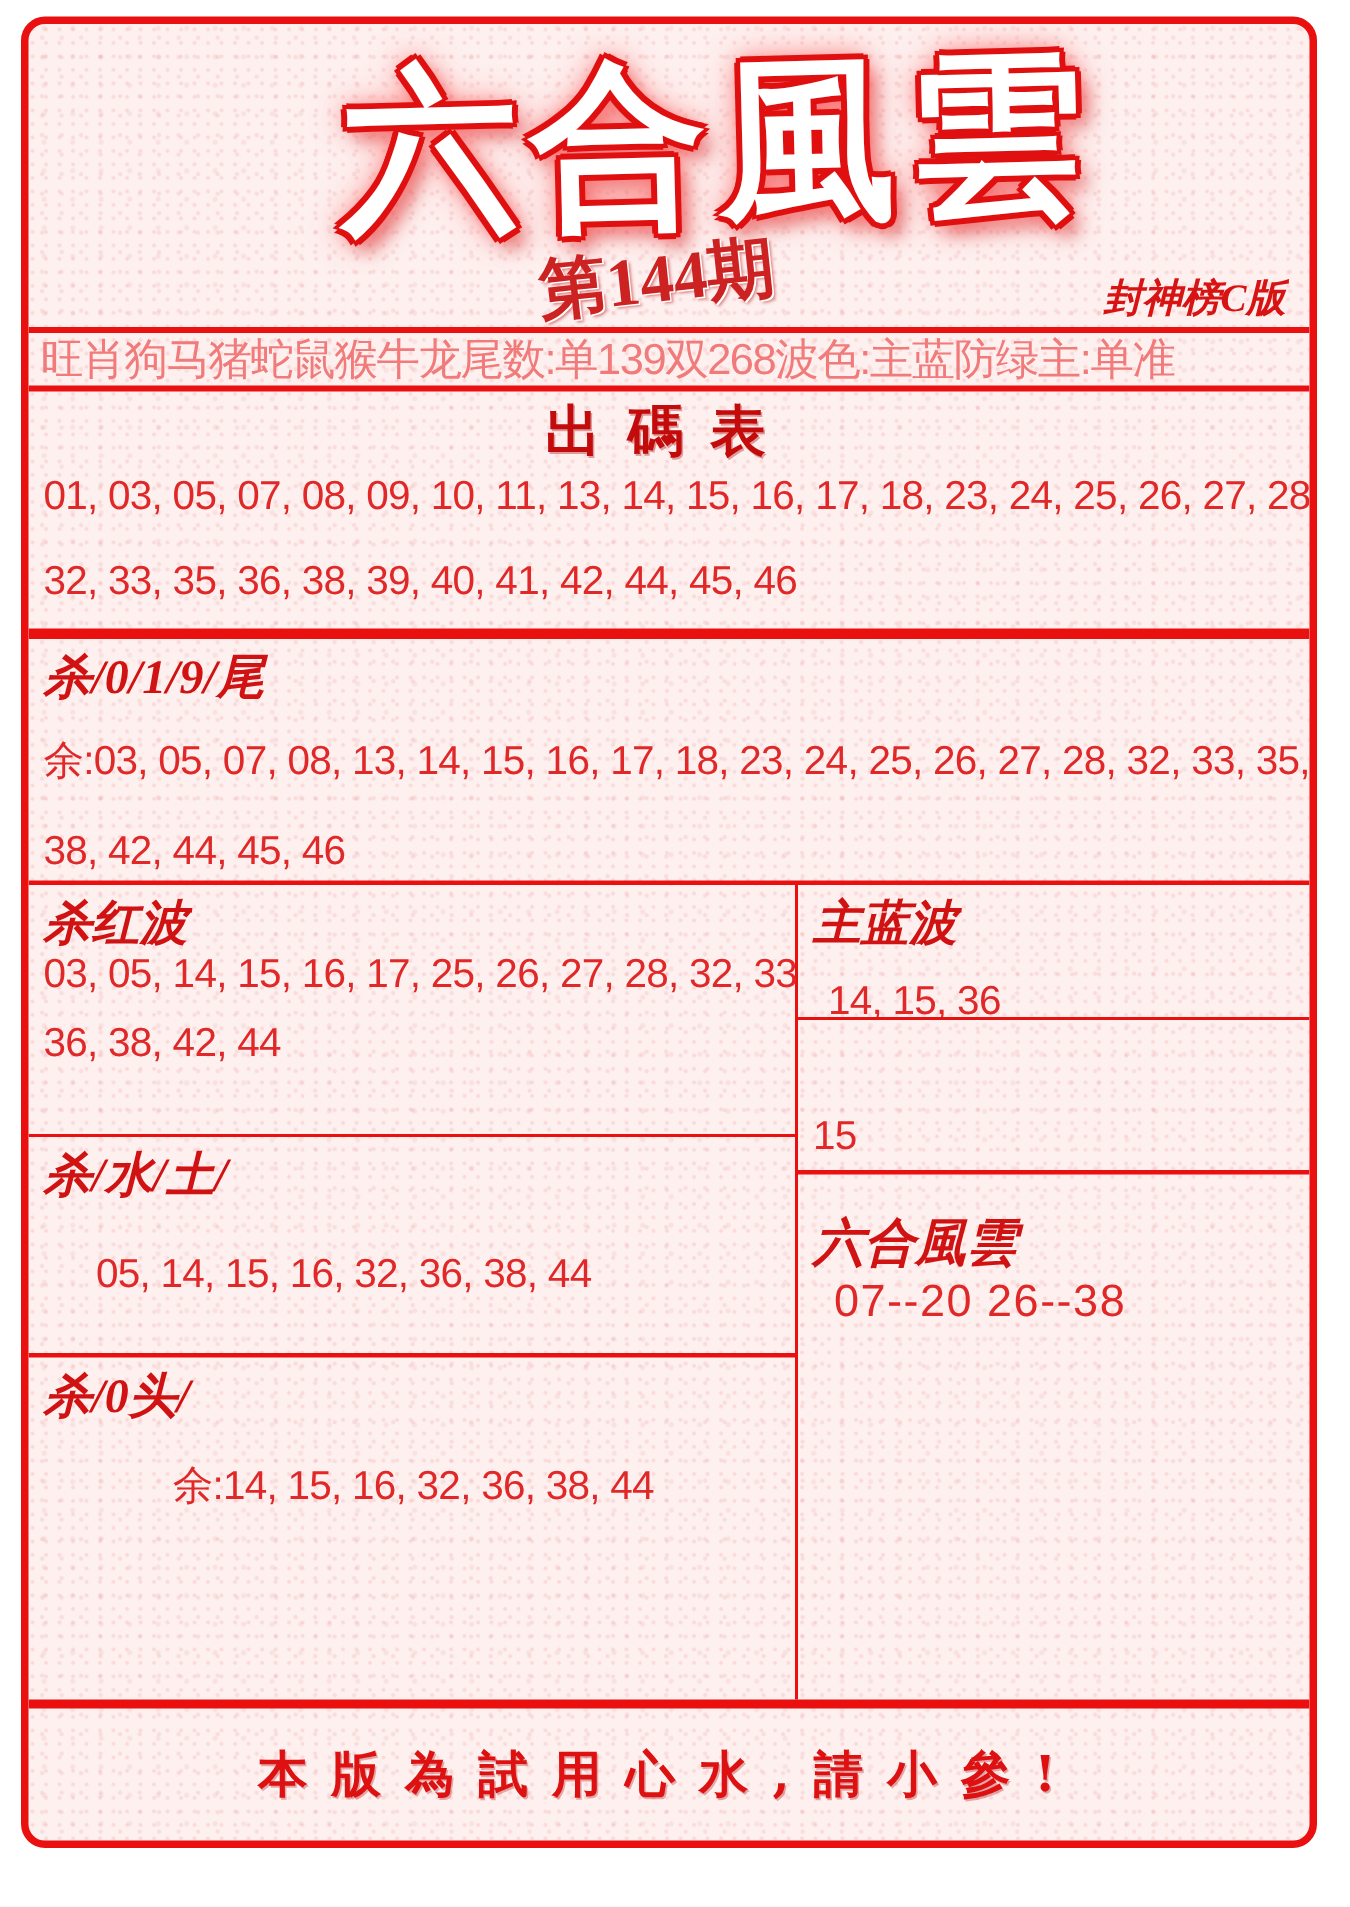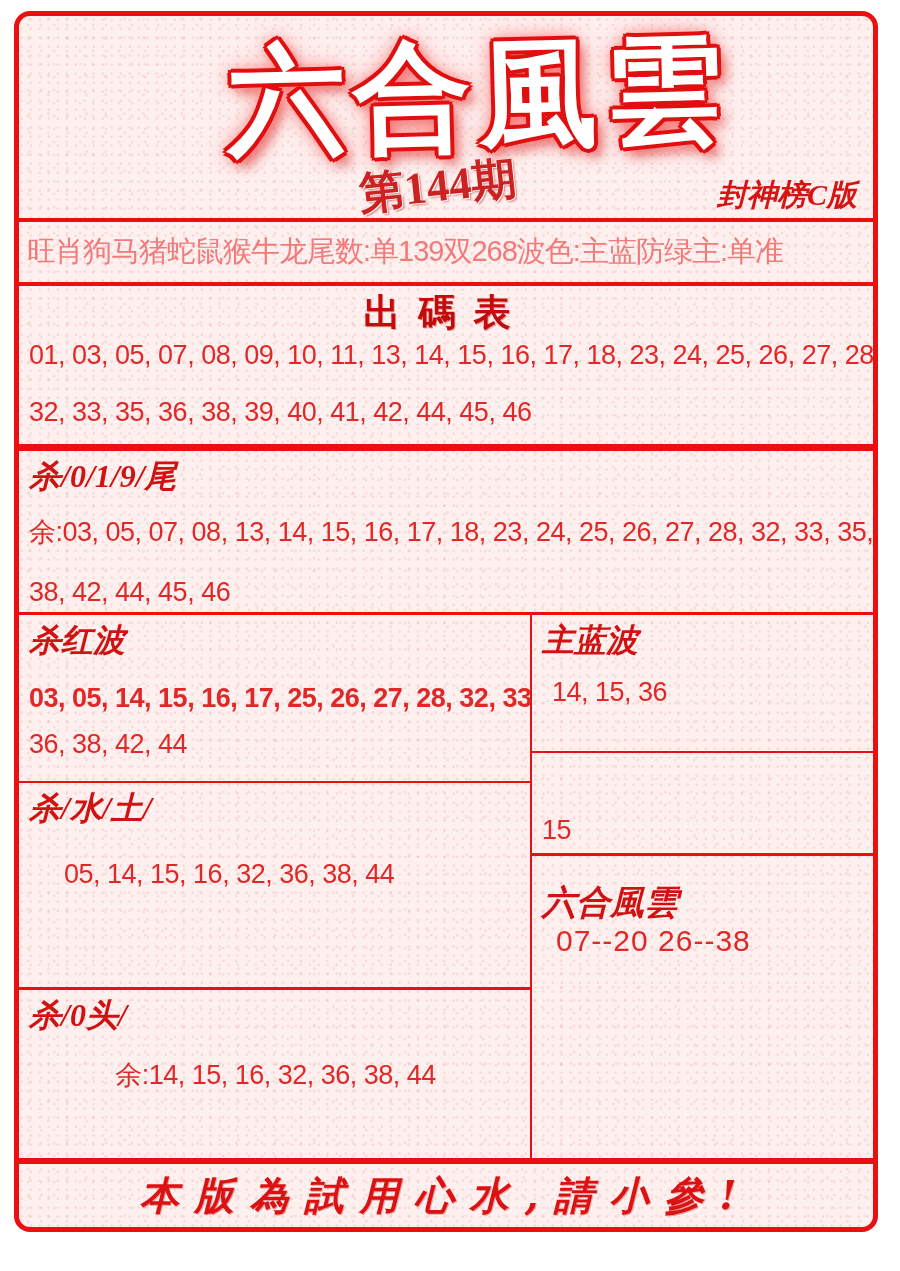--- a/index.html
+++ b/index.html
@@ -31,25 +31,25 @@
   }
   .issue{
     position:absolute;left:340px;top:140px;
     font-family:"Liberation Serif", serif;font-weight:bold;font-size:45px;
     color:#cc2222;transform:rotate(-6deg);white-space:nowrap;
     text-shadow:1px 1px 0 #ffffff,2px 2px 2px rgba(190,20,20,.5);
   }
   .edition{
     position:absolute;right:16px;bottom:2px;
     font-family:"Liberation Serif", serif;font-weight:bold;font-style:italic;
-    font-size:30px;color:#d81313;white-space:nowrap;
+    font-size:26px;color:#d81313;white-space:nowrap;
   }
   
   .banner{
-    flex:none;height:68px;border-top:4px solid #ea1010;border-bottom:4px solid #ea1010;
+    flex:none;height:43px;border-top:4px solid #ea1010;border-bottom:4px solid #ea1010;
     display:flex;align-items:center;padding:15px 8px;box-sizing:border-box;
   }
   .banner-text{
     font-size:29px;color:#f17a7a;white-space:nowrap;letter-spacing:-1px;
   }
   
   .sec-chuma{flex:none;height:158px;box-sizing:border-box;padding:4px 10px 10px 10px;}
   .chuma-title{
     text-align:center;font-family:"DejaVu Serif", serif;font-weight:900;
     font-size:37px;letter-spacing:18px;color:#c40b0b;line-height:44px;
@@ -66,44 +66,44 @@
     font-size:32px;color:#d01212;line-height:38px;white-space:nowrap;
   }
   .sec-shawei .numline.l1{margin-top:22px;}
   .sec-shawei .numline.l2{margin-top:30px;}
   
   .grid{flex:none;height:543px;border-top:3px solid #ea1010;display:flex;}
   .col-left{width:513px;flex:none;border-right:2px solid #ea1010;box-sizing:border-box;display:flex;flex-direction:column;}
   .col-right{flex:1;display:flex;flex-direction:column;}
   .cell{box-sizing:border-box;padding:6px 8px 0 10px;}
   .cl1{height:166px;flex:none;}
-  .cl2{height:206px;flex:none;border-top:2px solid #ea1010;}
+  .cl2{height:146px;flex:none;border-top:2px solid #ea1010;}
   .cl3{flex:1;border-top:3px solid #ea1010;}
-  .cr1{height:136px;flex:none;}
+  .cr1{height:88px;flex:none;}
   .cr2{height:102px;flex:none;border-top:2px solid #ea1010;position:relative;}
   .cr3{flex:1;border-top:3px solid #ea1010;}
-  .cl1 .numline.l1{margin-top:24px;font-weight:bold;}
+  .cl1 .numline.l1{margin-top:0;}
   .cl1 .numline.l2{margin-top:16px;}
   .cl2 .numline.l1{margin-top:32px;margin-left:35px;}
   .cl3 .numline.l1{margin-top:26px;text-align:center;}
   .cr1 .numline.l1{margin-top:18px;margin-left:10px;}
   .cr2 .numline.l1{position:absolute;left:10px;bottom:8px;}
   .cr3{padding-top:28px;}
   .teduan-title{font-size:34px;}
   .teduan-val{
     margin-top:2px;margin-left:14px;
     font-size:30px;color:#e02828;letter-spacing:1px;white-space:nowrap;
   }
   
   .ftr{
     flex:1;border-top:6px solid #ea1010;display:flex;align-items:center;justify-content:center;
   }
   .ftr-text{
-    font-family:"DejaVu Serif", serif;font-style:italic;font-weight:bold;
-    font-size:39px;letter-spacing:16px;color:#dd1111;white-space:nowrap;
+    font-family:"DejaVu Serif", serif;font-weight:bold;
+    font-size:33px;letter-spacing:16px;color:#dd1111;white-space:nowrap;
     text-shadow:1px 1px 0 rgba(170,0,0,.3);
   }
 </style>
 </head>
 <body>
 
 <div class="sheet">
 
   <div class="hd">
     <div class="big-title">六合風雲</div>

